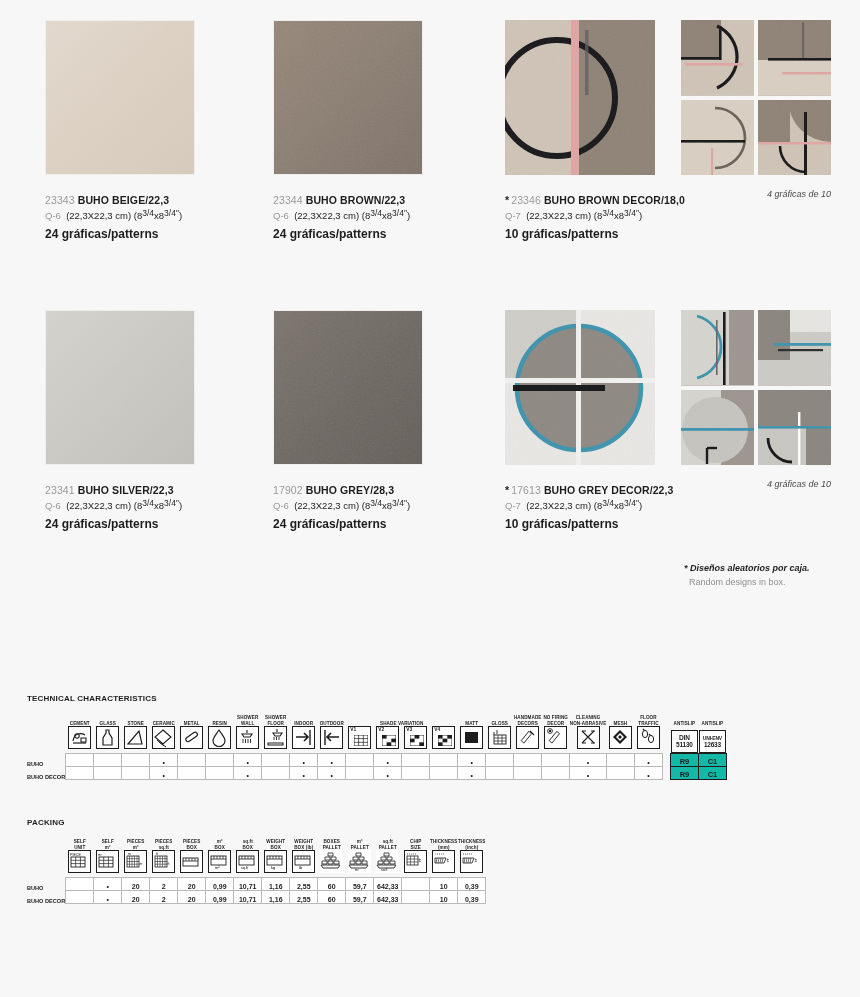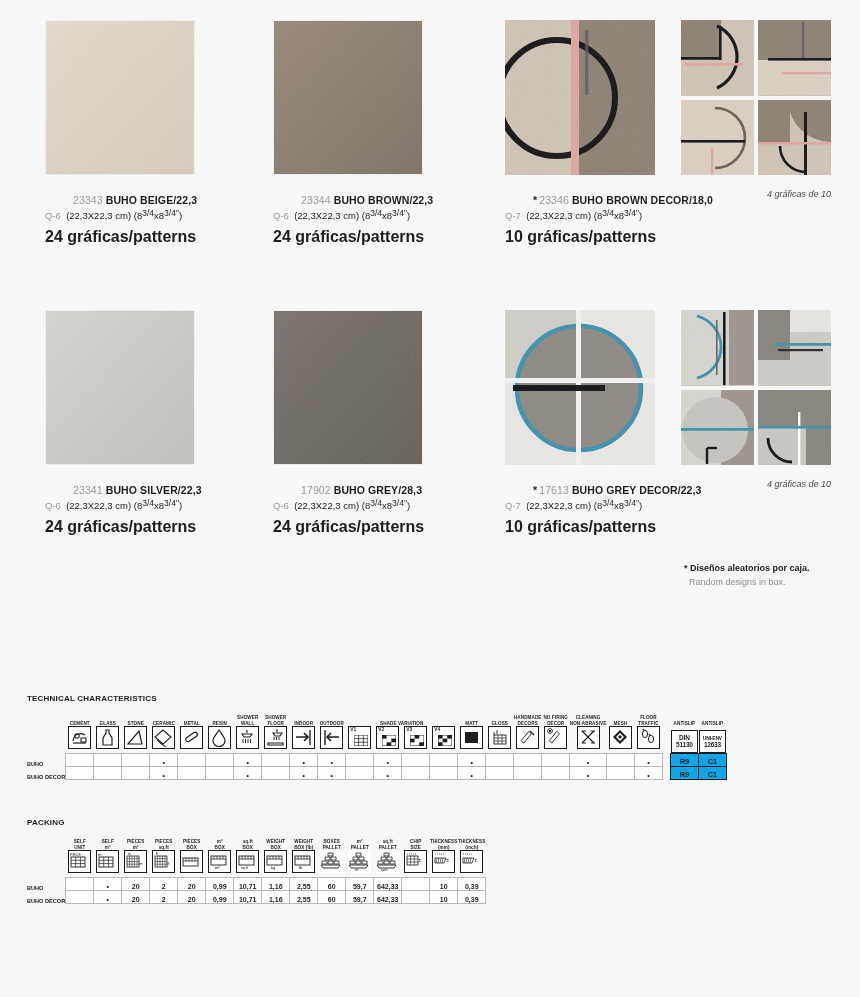--- a/index.html
+++ b/index.html
@@ -22,43 +22,43 @@
   .pcell { position:absolute; top:0; }
   .pcell.c1 { left:45px; width:215px; }
   .pcell.c2 { left:273px; width:215px; }
   .pcell.c3 { left:505px; width:215px; }
   .pcell.c4 { left:681px; width:166px; }
 
   .tile-img { width:150px; height:155px; position:relative; overflow:hidden; }
   .tile-img.solid { border:1px solid #efeded; }
 
   .caption { margin-top:18px; line-height:1.42; }
-  .cap-line1 { font-size:10.5px; letter-spacing:.1px; white-space:nowrap;margin-left:28px; }
+  .cap-line1 { font-size:10.5px; letter-spacing:.1px; white-space:nowrap; }
   .cap-code { color:#9a9a9a; font-weight:400; }
   .cap-star { color:#1d1d1d; font-weight:700; margin-right:2px; }
   .cap-name { font-weight:700; color:#1d1d1d; }
   .cap-line2 { font-size:9.5px; color:#1d1d1d; white-space:nowrap; margin-top:1px;}
   .cap-q { color:#9a9a9a; }
-  .cap-line3 { font-size:16px; font-weight:700; margin-top:4px; }
+  .cap-line3 { font-size:12px; font-weight:700; margin-top:4px; }
   sup { font-size:6.5px; vertical-align: top; line-height:1;}
   .frac { font-size:8.5px; }
 
   .graf-note {
     font-size:9px; font-style:italic; color:#4a4a4a;
     text-align:right; margin-top:14px; width:150px;
   }
 
   
   .quad { width:150px; height:155px; display:grid;
           grid-template-columns:1fr 1fr; grid-template-rows:1fr 1fr; gap:4px; }
   .quad > div { position:relative; overflow:hidden; background:#cdc6be; }
 
   
   .random-note { position:absolute; left:684px; top:562px; width:176px; font-size:9px; line-height:1.5; }
-  .random-note .l1 { font-weight:700; color:#1d1d1d; }
+  .random-note .l1 { font-weight:700; color:#1d1d1d;font-style:italic; }
   .random-note .l2 { color:#8f8f8f; padding-left:5px; }
 
   
   .sec-title { position:absolute; font-size:8px; font-weight:700; letter-spacing:.2px; color:#1d1d1d; }
   #tech-title { left:27px; top:694px; }
   #pack-title { left:27px; top:818px; }
 
   .tbl-wrap { position:absolute; }
   #tech-table { left:27px; top:715px; }
   #pack-table { left:27px; top:839px; }
@@ -81,21 +81,21 @@
     font-size:5.6px; font-weight:700; text-align:left;
     padding-right:6px; white-space:nowrap; color:#1d1d1d;
   }
   .dcell {
     border:1px solid #b9b9b9; height:13px; width:28px;
     text-align:center; font-size:7px; font-weight:700; color:#1d1d1d;
     background:#fff;
   }
   .slipbox {
     border:1px solid #1d1d1d; height:13px; width:28px;
-    text-align:center; font-size:7.5px; font-weight:700; background:#0ea5e9;
+    text-align:center; font-size:7.5px; font-weight:700; background:#14b8a6;
   }
   .gapcol { width:8px; border:none !important; background:transparent !important; }
 
   .dinbox {
     width:27px; height:23px; border:1px solid #1d1d1d; background:#fff;
     display:inline-block; font-size:6.5px; font-weight:700; line-height:1.05;
     text-align:center; padding-top:4px; letter-spacing:-.2px;
   }
   .dinbox .s { font-size:5px; }
 

